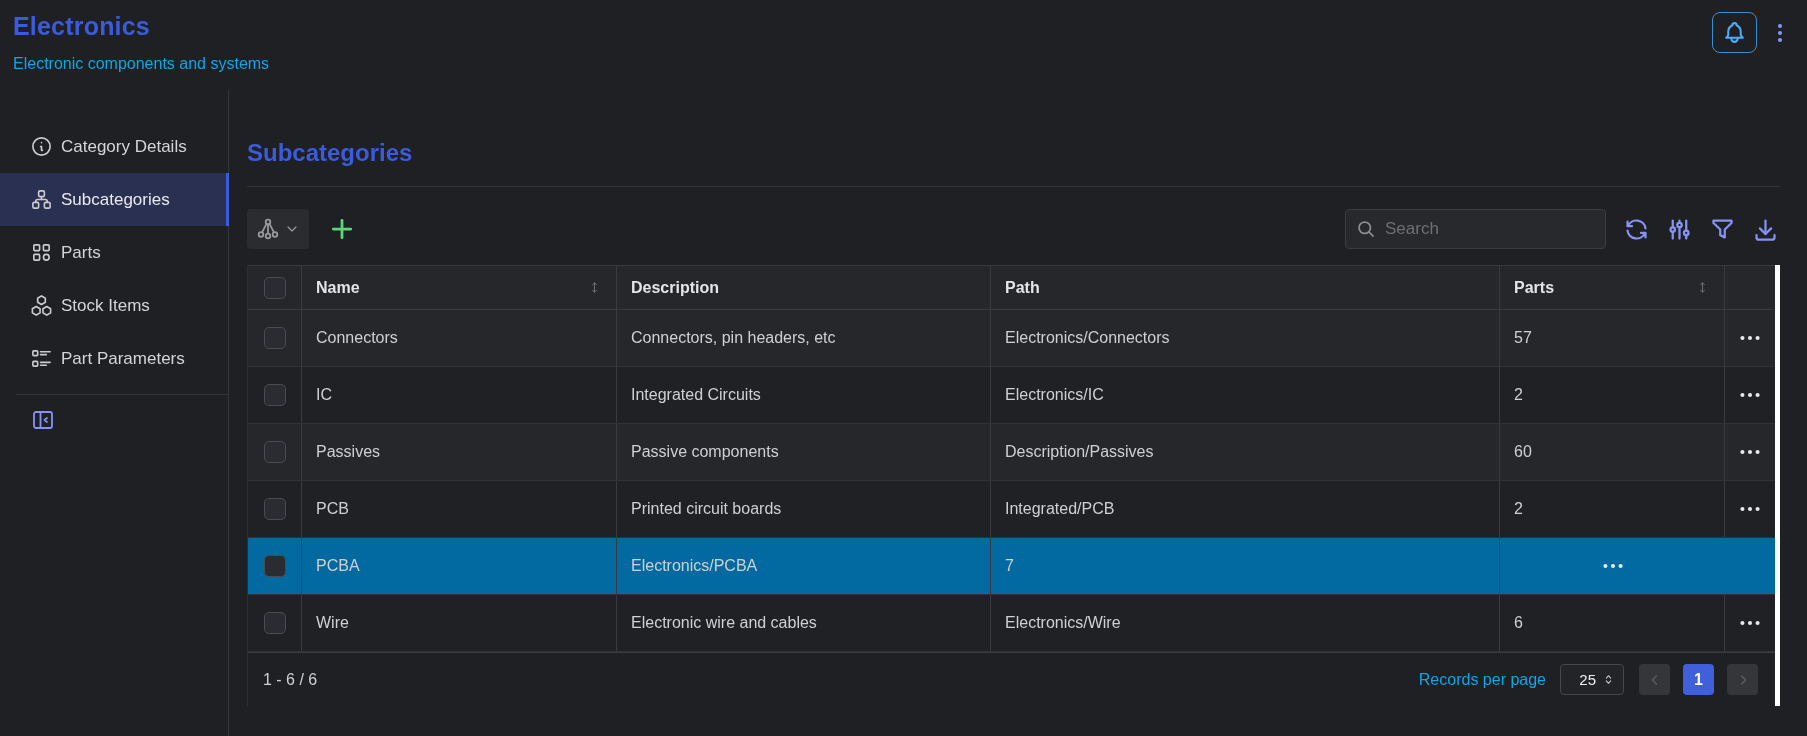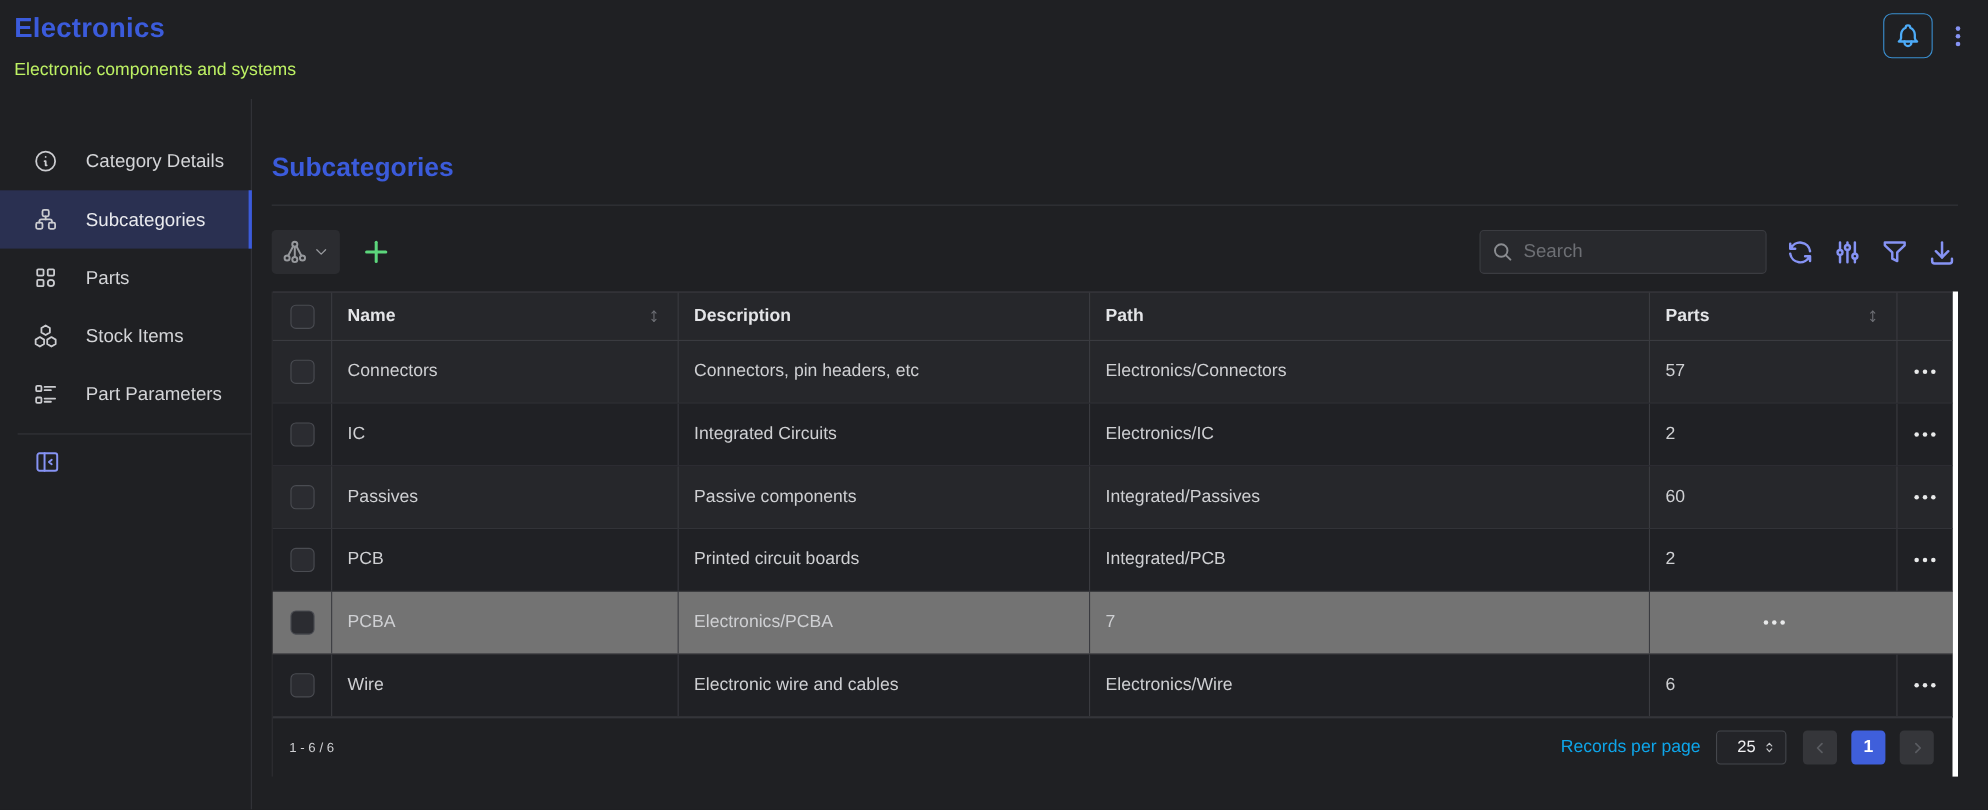--- a/index.html
+++ b/index.html
@@ -7,31 +7,31 @@
   body {
     background:var(--page_bg,#1f2023);
     font-family:"Liberation Sans", sans-serif;
     color:#d2d3d6;
   }
   svg { display:block; }
 
   
   .page-header { display:flex; justify-content:space-between; align-items:flex-start; padding:12px 14px 0 13px; height:90px; }
   .page-title { font-size:25px; font-weight:bold; color:var(--accent,#3b5bdb); letter-spacing:.2px; }
-  .page-subtitle { margin-top:14px; font-size:16px; color:#bef264; }
+  .page-subtitle { margin-top:14px; font-size:16px; color:#0ea5e9; }
   .header-actions { display:flex; align-items:flex-start; gap:10px; padding-top:0; }
   .bell-btn { width:45px; height:41px; border:1px solid #3a8fd0; border-radius:8px; background:transparent; display:flex; align-items:center; justify-content:center; cursor:pointer; }
   .menu-dots-btn { background:transparent; border:none; width:26px; height:41px; display:flex; align-items:center; justify-content:center; cursor:pointer; }
 
   
   .layout { display:flex; height:646px; }
   .sidebar { width:229px; position:relative; flex:none; }
   .sidebar .vline { position:absolute; right:0; top:0; bottom:0; width:1px; background:#34353a; }
   .side-tabs { margin-top:30px; }
-  .side-item { position:relative; height:53px; display:flex; align-items:center; gap:25px; padding-left:30px; cursor:pointer; }
+  .side-item { position:relative; height:53px; display:flex; align-items:center; gap:8px; padding-left:30px; cursor:pointer; }
   .side-item .slabel { font-size:17px; color:#d4d5d8; white-space:nowrap; }
   .side-item.active { background:var(--side_active_bg,#2a3051); }
   .side-item.active .slabel { color:#e9eaee; }
   .side-item .indicator { position:absolute; right:0; top:0; width:3px; height:100%; background:var(--accent,#3b5bdb); z-index:2; }
   .sicon { width:23px; height:23px; flex:none; }
   .sicon svg { width:23px; height:23px; stroke:#cbccd0; stroke-width:1.7; fill:none; stroke-linecap:round; stroke-linejoin:round; }
   .sidebar-divider { margin:9px 0 0 16px; border:none; border-top:1px solid #34353a; }
   .collapse-btn { margin:13px 0 0 31px; background:transparent; border:none; cursor:pointer; }
   .collapse-btn svg { width:24px; height:24px; stroke:var(--indigo,#8693f4); stroke-width:1.8; fill:none; stroke-linecap:round; stroke-linejoin:round; }
 
@@ -55,35 +55,35 @@
   .icon-btn { width:30px; height:30px; background:transparent; border:none; display:flex; align-items:center; justify-content:center; cursor:pointer; }
   .icon-btn svg { width:27px; height:27px; stroke:var(--indigo,#8693f4); stroke-width:2; fill:none; stroke-linecap:round; stroke-linejoin:round; }
 
   
   .table-wrap { margin-top:16px; border-left:1px solid #2e2f33; border-right:5px solid #ffffff; }
   .t-head, .t-row { display:grid; grid-template-columns:54px 315px 374px 509px 225px 1fr; }
   .t-head { height:45px; background:#26272b; border-top:1px solid #3a3b40; border-bottom:1px solid #3a3b40; }
   .t-row { height:57px; border-bottom:1px solid #323338; }
   .t-row:nth-child(odd) { background:#26272b; }
   .t-row:nth-child(even) { background:#202125; }
-  .t-row.highlight { background:#737373;text-align:center; }
+  .t-row.highlight { background:#0369a1;text-align:center; }
   .cell { display:flex; align-items:center; padding:0 14px; border-right:1px solid #3a3b40; overflow:hidden; white-space:nowrap; font-size:16px; color:#cfd0d3; }
   .cell:last-child { border-right:none; }
   .cell.cb { justify-content:center; padding:0; }
   .t-head .cell { font-weight:bold; color:#e4e5e8; justify-content:space-between; }
   .t-head .cell.cb { justify-content:center; }
   .sort-icon svg { width:15px; height:15px; stroke:#6e7076; stroke-width:1.6; fill:none; stroke-linecap:round; stroke-linejoin:round; }
   .checkbox { width:22px; height:22px; border-radius:5px; background:#2b2c31; border:1px solid #4a4c52; cursor:pointer; }
   .cell.actions { justify-content:center; padding:0; }
   .row-menu-btn { background:transparent; border:none; cursor:pointer; display:flex; }
   .row-menu-btn svg { width:26px; height:26px; fill:#e8e9ea; }
 
   
   .t-footer { height:54px; border-top:1px solid #3a3b40; display:flex; align-items:center; justify-content:space-between; padding:0 17px 0 15px; }
-  .range-label { font-size:12px; color:#cfd0d3; }
+  .range-label { font-size:16px; color:#cfd0d3; }
   .footer-right { display:flex; align-items:center; gap:12px; }
   .rpp-label { font-size:16px; color:#0ea5e9; margin-right:2px; }
   .page-size-select { height:31px; min-width:64px; background:#232428; border:1px solid #45474c; border-radius:4px; display:flex; align-items:center; justify-content:flex-end; gap:6px; padding:0 8px; color:#f0f0f2; font-size:15px; cursor:pointer; }
   .page-size-select svg { width:13px; height:13px; stroke:#c6c7ca; stroke-width:2; fill:none; stroke-linecap:round; stroke-linejoin:round; }
   .pag { display:flex; align-items:center; gap:13px; margin-left:3px; }
   .pag-btn { width:31px; height:31px; border-radius:4px; border:none; background:#35363a; display:flex; align-items:center; justify-content:center; cursor:pointer; }
   .pag-btn svg { width:16px; height:16px; stroke:#5a5c61; stroke-width:2.4; fill:none; stroke-linecap:round; stroke-linejoin:round; }
   .pag-btn.active { background:var(--pagination_active,#3f5fdb); color:#fff; font-size:16px; font-weight:bold; }
 </style>
 </head>
@@ -353,21 +353,21 @@
                 </span>
               </button>
             </div>
           </div>
           <div class="t-row">
             <div class="cell cb">
               <span class="checkbox"></span>
             </div>
             <div class="cell">Passives</div>
             <div class="cell">Passive components</div>
-            <div class="cell">Integrated/Passives</div>
+            <div class="cell">Description/Passives</div>
             <div class="cell">60</div>
             <div class="cell actions">
               <button class="row-menu-btn">
                 <span>
                   <svg viewBox="0 0 24 24">
                     <circle cx="5" cy="12" r="1.9"></circle>
                     <circle cx="12" cy="12" r="1.9"></circle>
                     <circle cx="19" cy="12" r="1.9"></circle>
                   </svg>
                 </span>

